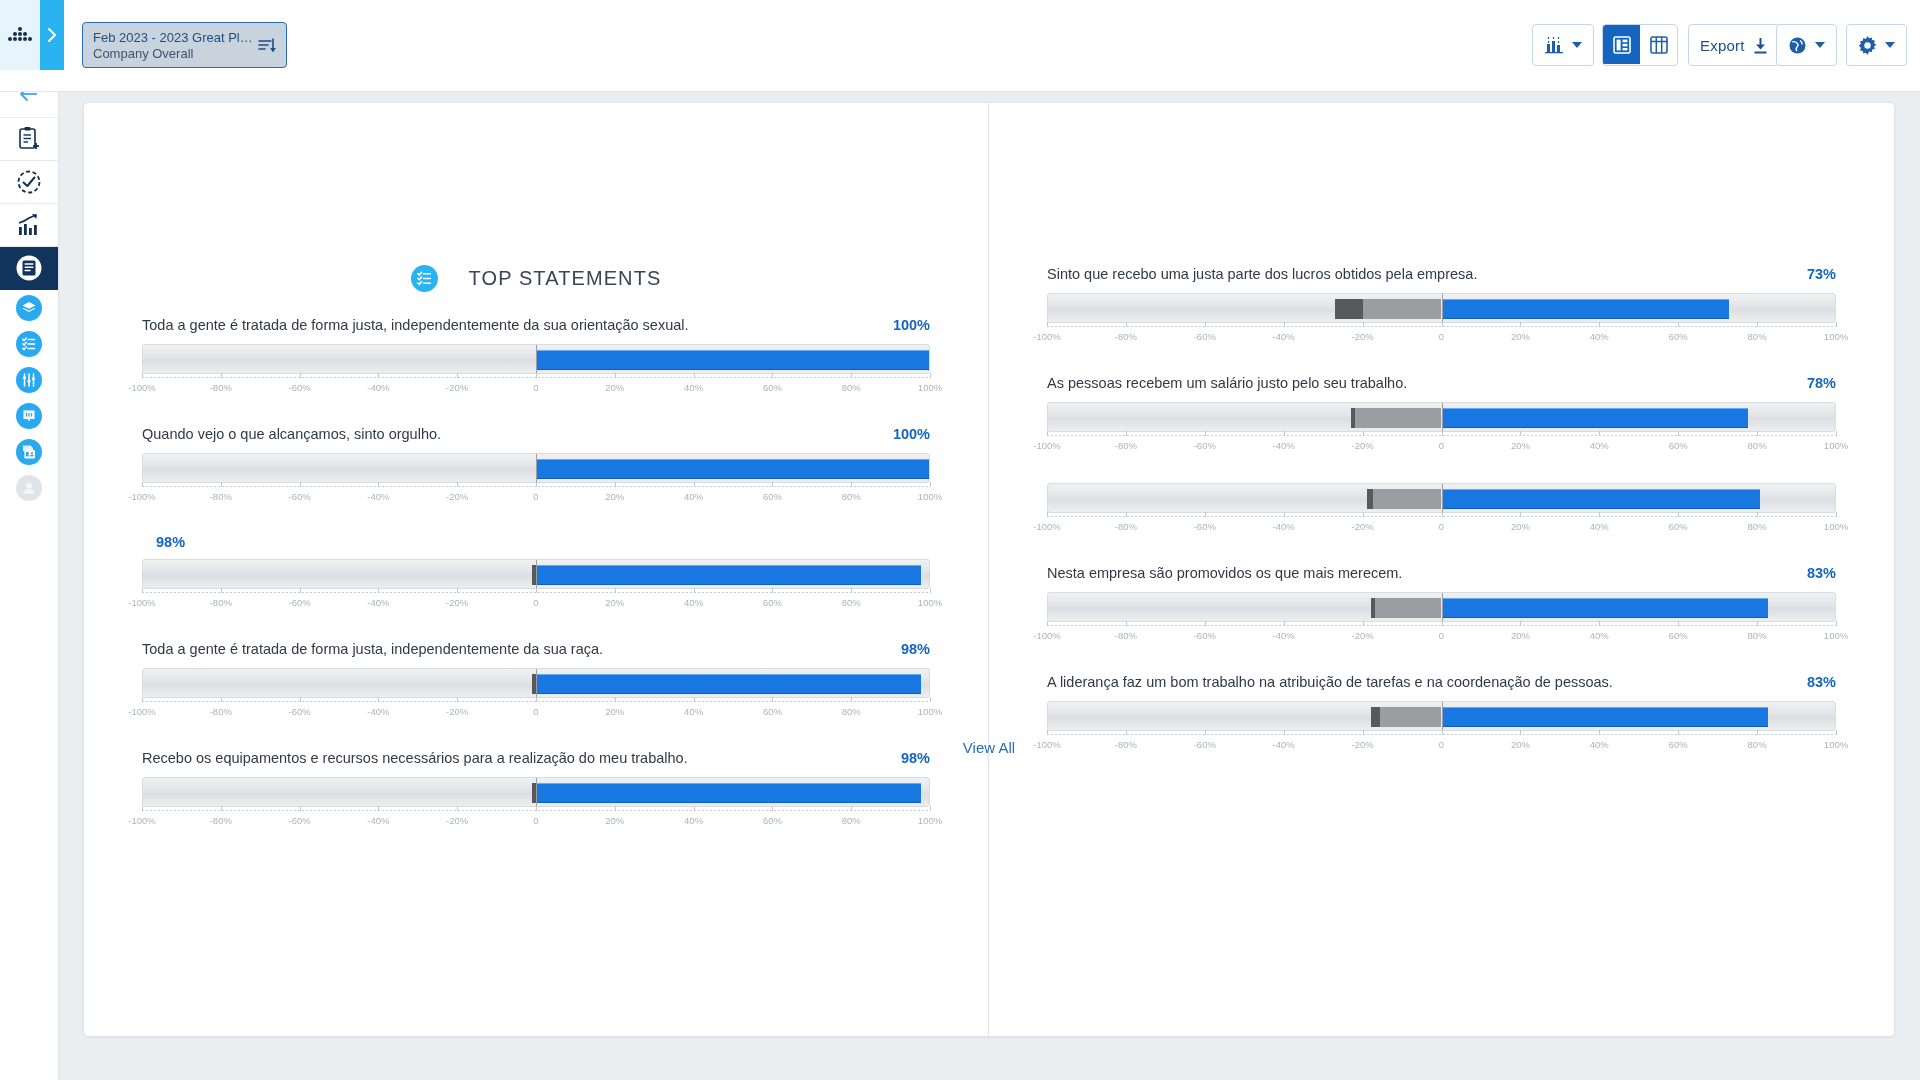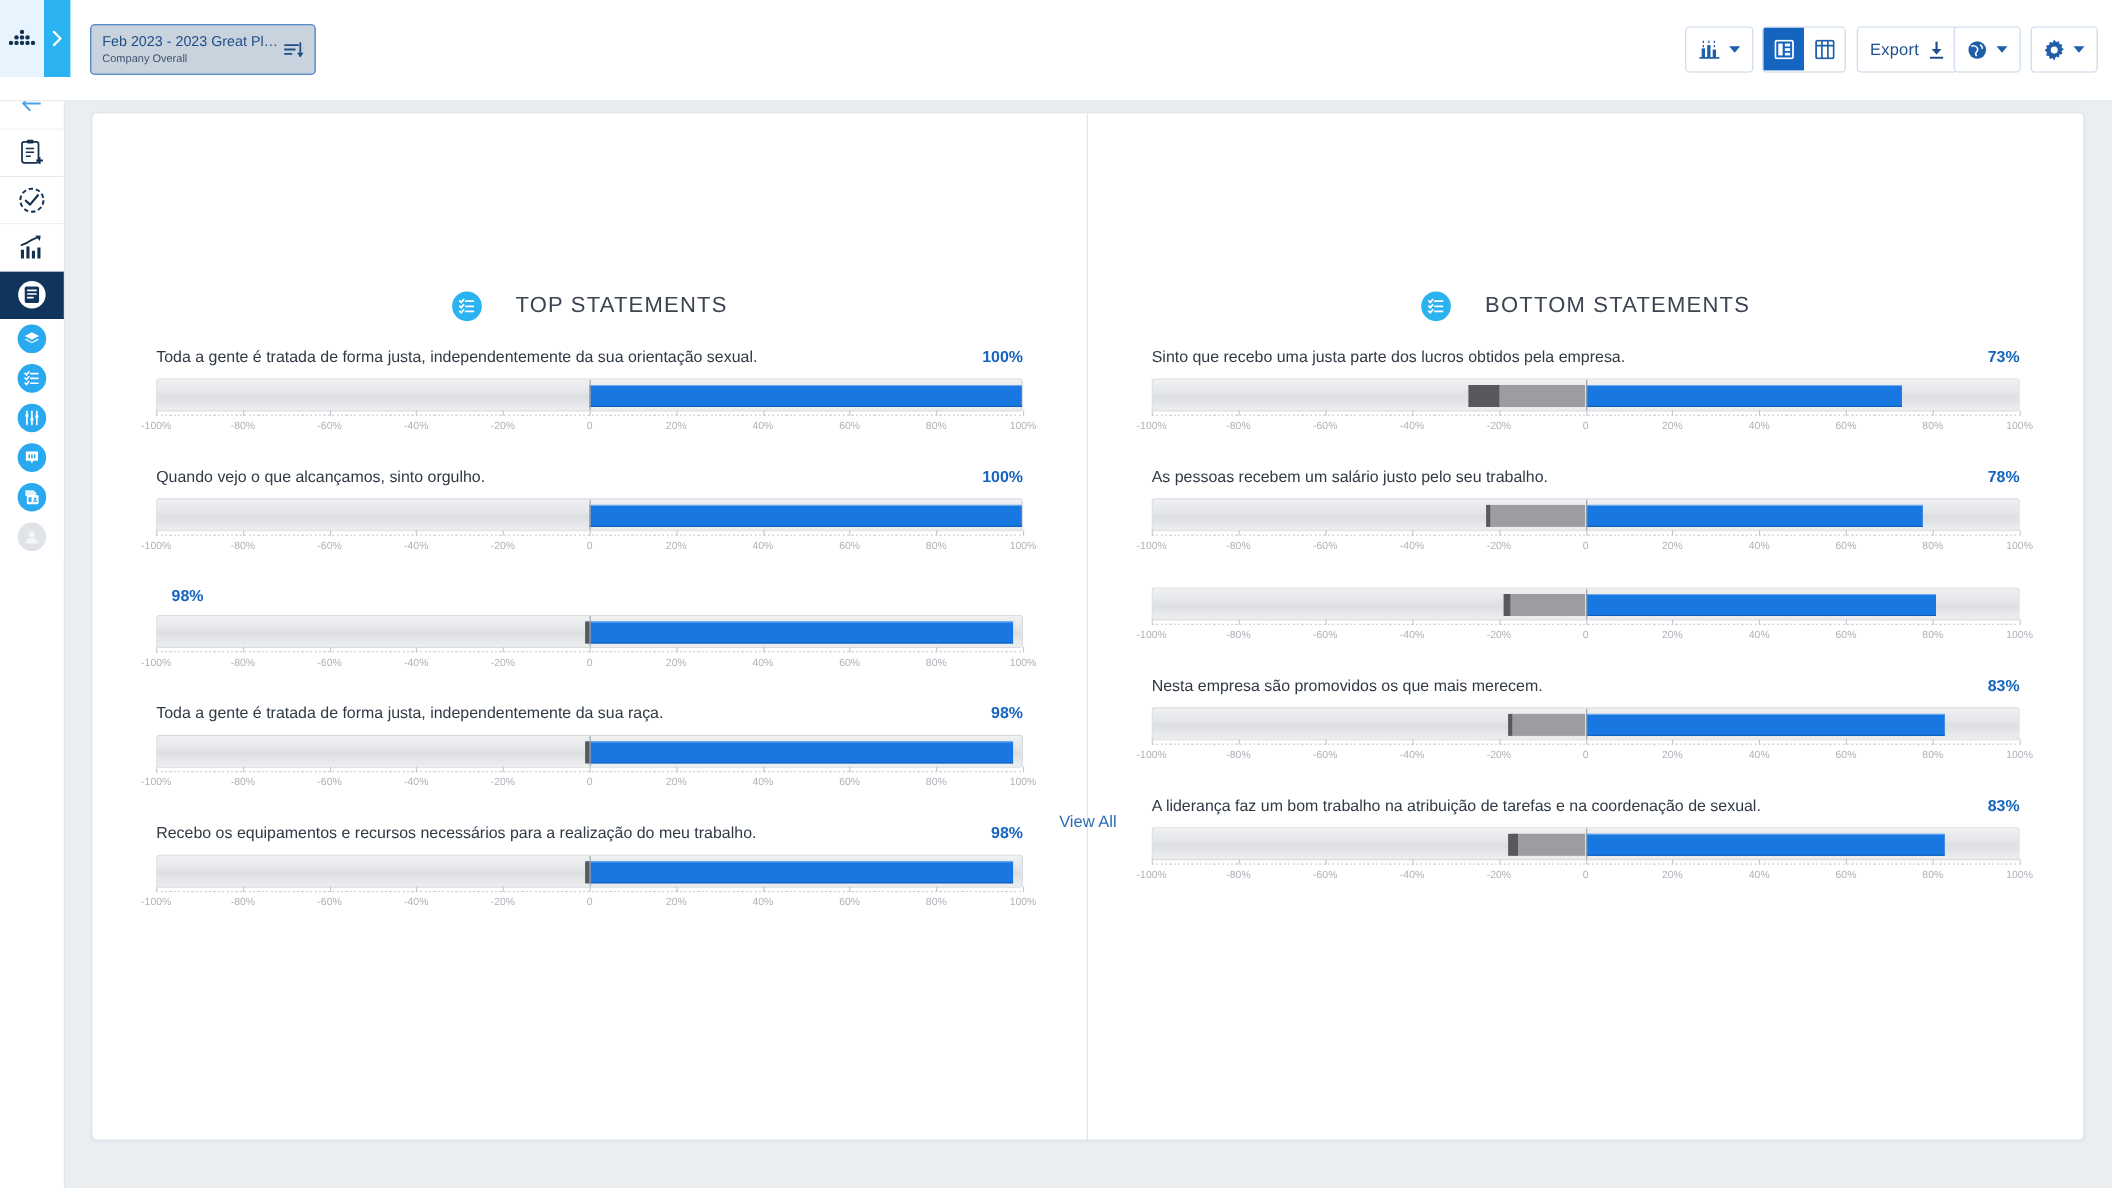--- a/index.html
+++ b/index.html
@@ -37,21 +37,21 @@
     border-radius: 4px;
     padding: 5px 10px;
     display: flex; align-items: center; justify-content: space-between;
     cursor: pointer;
   }
   .filter-texts { overflow: hidden; }
   .filter-title {
     font-size: 13px; color: #1f4e86; white-space: nowrap;
     overflow: hidden; text-overflow: ellipsis; max-width: 160px; line-height: 17px;
   }
-  .filter-sub { font-size: 10px; color: #3e556e; line-height: 15px; white-space: nowrap; }
+  .filter-sub { font-size: 13px; color: #3e556e; line-height: 15px; white-space: nowrap; }
 
   .tb-group { position: absolute; top: 24px; height: 42px; display: flex; }
   .tb-btn {
     height: 42px; background: #fff; border: 1.5px solid #c5d6ea;
     border-radius: 4px; display: flex; align-items: center; justify-content: center;
     gap: 8px; padding: 0 11px; cursor: pointer; color: #1f5fa9;
   }
   .tb-seg { display: flex; border: 1.5px solid #c5d6ea; border-radius: 4px; overflow: hidden; background: #fff; }
   .tb-seg > div {
     width: 37px; height: 39px; display: flex; align-items: center; justify-content: center; cursor: pointer;
@@ -588,35 +588,20 @@
                   <div class="tick-lbl" style="left: 90%;">80%</div>
                   <div class="tick" style="left: 100%;"></div>
                   <div class="tick-lbl" style="left: 100%;">100%</div>
                 </div>
               </div>
             </div>
           </div>
       </div>
 
       <div class="col right">
-        <div class="sec-head">
-          <span class="sec-ico">
-            <svg width="17" height="17" viewBox="0 0 16 16">
-              <g stroke="#fff" stroke-width="1.5" stroke-linecap="round">
-                <line x1="7" y1="3.6" x2="13.5" y2="3.6"></line>
-                  <line x1="7" y1="8" x2="13.5" y2="8"></line>
-                  <line x1="7" y1="12.4" x2="13.5" y2="12.4"></line>
-                <path d="M1.8 3.4 L3.1 4.7 L5.2 2.1" fill="none"></path>
-                  <path d="M1.8 7.8 L3.1 9.1 L5.2 6.5" fill="none"></path>
-                  <path d="M1.8 12.2 L3.1 13.5 L5.2 10.9" fill="none"></path>
-              </g>
-            </svg>
-          </span>
-          <span class="sec-title">BOTTOM STATEMENTS</span>
-        </div>
         <div class="rows" id="rows-bottom">
             <div class="stmt-row">
               <div class="stmt-top">
                 <div class="stmt-text">Sinto que recebo uma justa parte dos lucros obtidos pela empresa.</div>
                 <div class="stmt-val">73%</div>
               </div>
               <div class="bar-wrap">
                 <div class="track">
                   <div class="seg neg-mid" style="left: 36.5%; width: 13.5%;"></div>
                   <div class="seg neg-dark" style="left: 36.5%; width: 3.5%;"></div>
@@ -758,21 +743,21 @@
                   <div class="tick-lbl" style="left: 80%;">60%</div>
                   <div class="tick" style="left: 90%;"></div>
                   <div class="tick-lbl" style="left: 90%;">80%</div>
                   <div class="tick" style="left: 100%;"></div>
                   <div class="tick-lbl" style="left: 100%;">100%</div>
                 </div>
               </div>
             </div>
             <div class="stmt-row">
               <div class="stmt-top">
-                <div class="stmt-text">A liderança faz um bom trabalho na atribuição de tarefas e na coordenação de sexual.</div>
+                <div class="stmt-text">A liderança faz um bom trabalho na atribuição de tarefas e na coordenação de pessoas.</div>
                 <div class="stmt-val">83%</div>
               </div>
               <div class="bar-wrap">
                 <div class="track">
                   <div class="seg neg-mid" style="left: 41.5%; width: 8.5%;"></div>
                   <div class="seg neg-dark" style="left: 41%; width: 1.25%;"></div>
                   <div class="seg pos" style="left: 50%; width: 41.5%;"></div>
                   <div class="zero-line" style="left: 50%;"></div>
                 </div>
                 <div class="axis">

